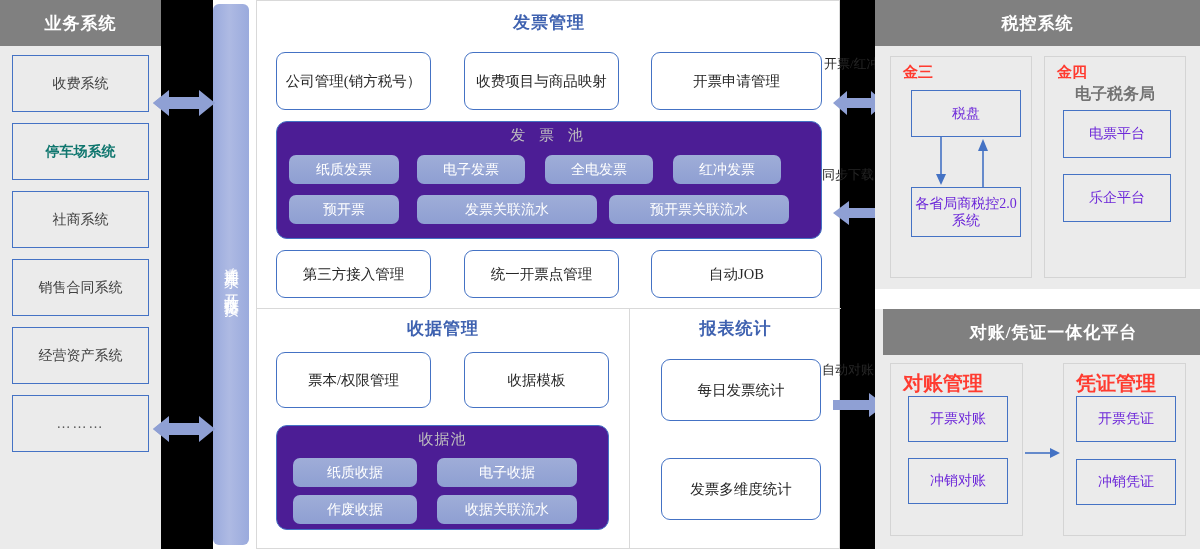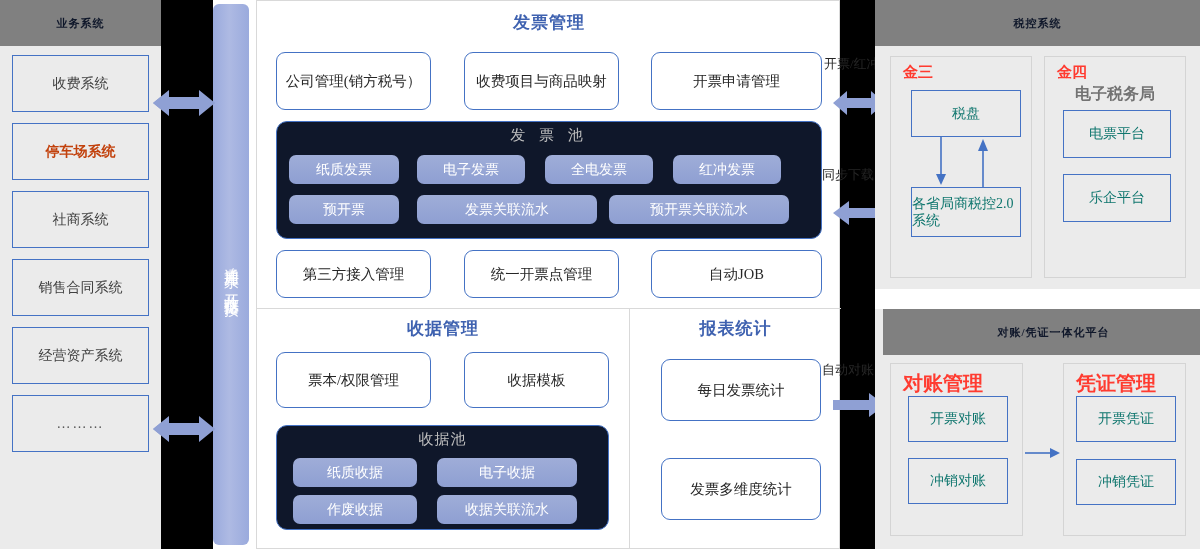--- a/index.html
+++ b/index.html
@@ -8,35 +8,35 @@
     background:#ffffff;
     font-family:"Liberation Serif","DejaVu Serif",serif;
     overflow:hidden;
     position:relative;
   }
   .canvas{position:absolute;left:0;top:0;width:1200px;height:549px;}
 
   
   .panel{position:absolute;background:#ebebeb;}
   .panel-head{
-    height:46px;background:#808080;color:#0f172a;
-    display:flex;align-items:center;justify-content:center;
-    font-weight:bold;font-size:11px;letter-spacing:1px;
+    height:46px;background:#808080;color:#ffffff;
+    display:flex;align-items:center;justify-content:center;
+    font-weight:bold;font-size:17px;letter-spacing:1px;
   }
 
   
   #biz{left:0;top:0;width:161px;height:549px;}
   .biz-list{padding:9px 12px 0 12px;border-radius:13px;}
   .biz-box{
     height:55px;margin-bottom:11px;
     border:1.5px solid #4472c4;background:#ebebeb;
     display:flex;align-items:center;justify-content:center;
     font-size:14px;color:#404040;
   }
-  .biz-box.bold{font-weight:bold;color:#c2410c;}
+  .biz-box.bold{font-weight:bold;color:#0f766e;}
   .biz-box.dots{letter-spacing:2px;color:#595959;}
 
   
   #ifbar{
     position:absolute;left:213px;top:4px;width:36px;height:541px;
     background:linear-gradient(90deg,#9aaadd 0%,#aebae3 45%,#9aaadd 100%);
     border-radius:6px;
     color:#ffffff;font-size:15px;
     display:flex;align-items:center;justify-content:center;
     writing-mode:vertical-rl;text-orientation:upright;
@@ -51,21 +51,21 @@
   .sect-title{
     text-align:center;color:#3f62b0;font-weight:bold;font-size:17px;
     letter-spacing:1px;
   }
   .rbox{
     border:1.5px solid #4472c4;border-radius:9px;background:#ffffff;
     display:flex;align-items:center;justify-content:center;text-align:center;
     font-size:14.5px;color:#262626;line-height:1.25;box-sizing:border-box;
   }
   .pool{
-    border:1.5px solid #4472c4;border-radius:11px;background:#0f172a;
+    border:1.5px solid #4472c4;border-radius:11px;background:#4c1d95;
     box-sizing:border-box;position:relative;
   }
   .pool-title{
     text-align:center;color:#bfbfbf;font-size:15px;letter-spacing:5px;
     padding-top:4px;
   }
   .pill{
     background:linear-gradient(180deg,#9fadd8 0%,#8e9fd2 100%);
     border-radius:7px;color:#ffffff;font-size:14px;
     display:flex;align-items:center;justify-content:center;
@@ -86,22 +86,22 @@
     color:#ff3b30;font-weight:bold;font-size:15px;
     padding:6px 0 0 12px;
   }
   .sub-title.red2{color:#ff3b30;font-size:20px;}
   .sub-sub{
     text-align:center;font-weight:bold;font-size:16px;color:#737373;
     margin-top:2px;
   }
   .sqbox{
     border:1.5px solid #4472c4;background:#ebebeb;
-    display:flex;align-items:center;justify-content:center;
-    font-size:14px;color:#0f766e;line-height:1.25;box-sizing:border-box;
+    display:flex;align-items:center;justify-content:center;text-align:center;
+    font-size:14px;color:#6d28d9;line-height:1.25;box-sizing:border-box;
   }
 
   
   .arrow{position:absolute;}
   .arrow-label{
     position:absolute;font-size:13px;color:#262626;line-height:1.15;
     text-align:center;white-space:nowrap;
   }
   
   .occluder{position:absolute;background:#000000;}

